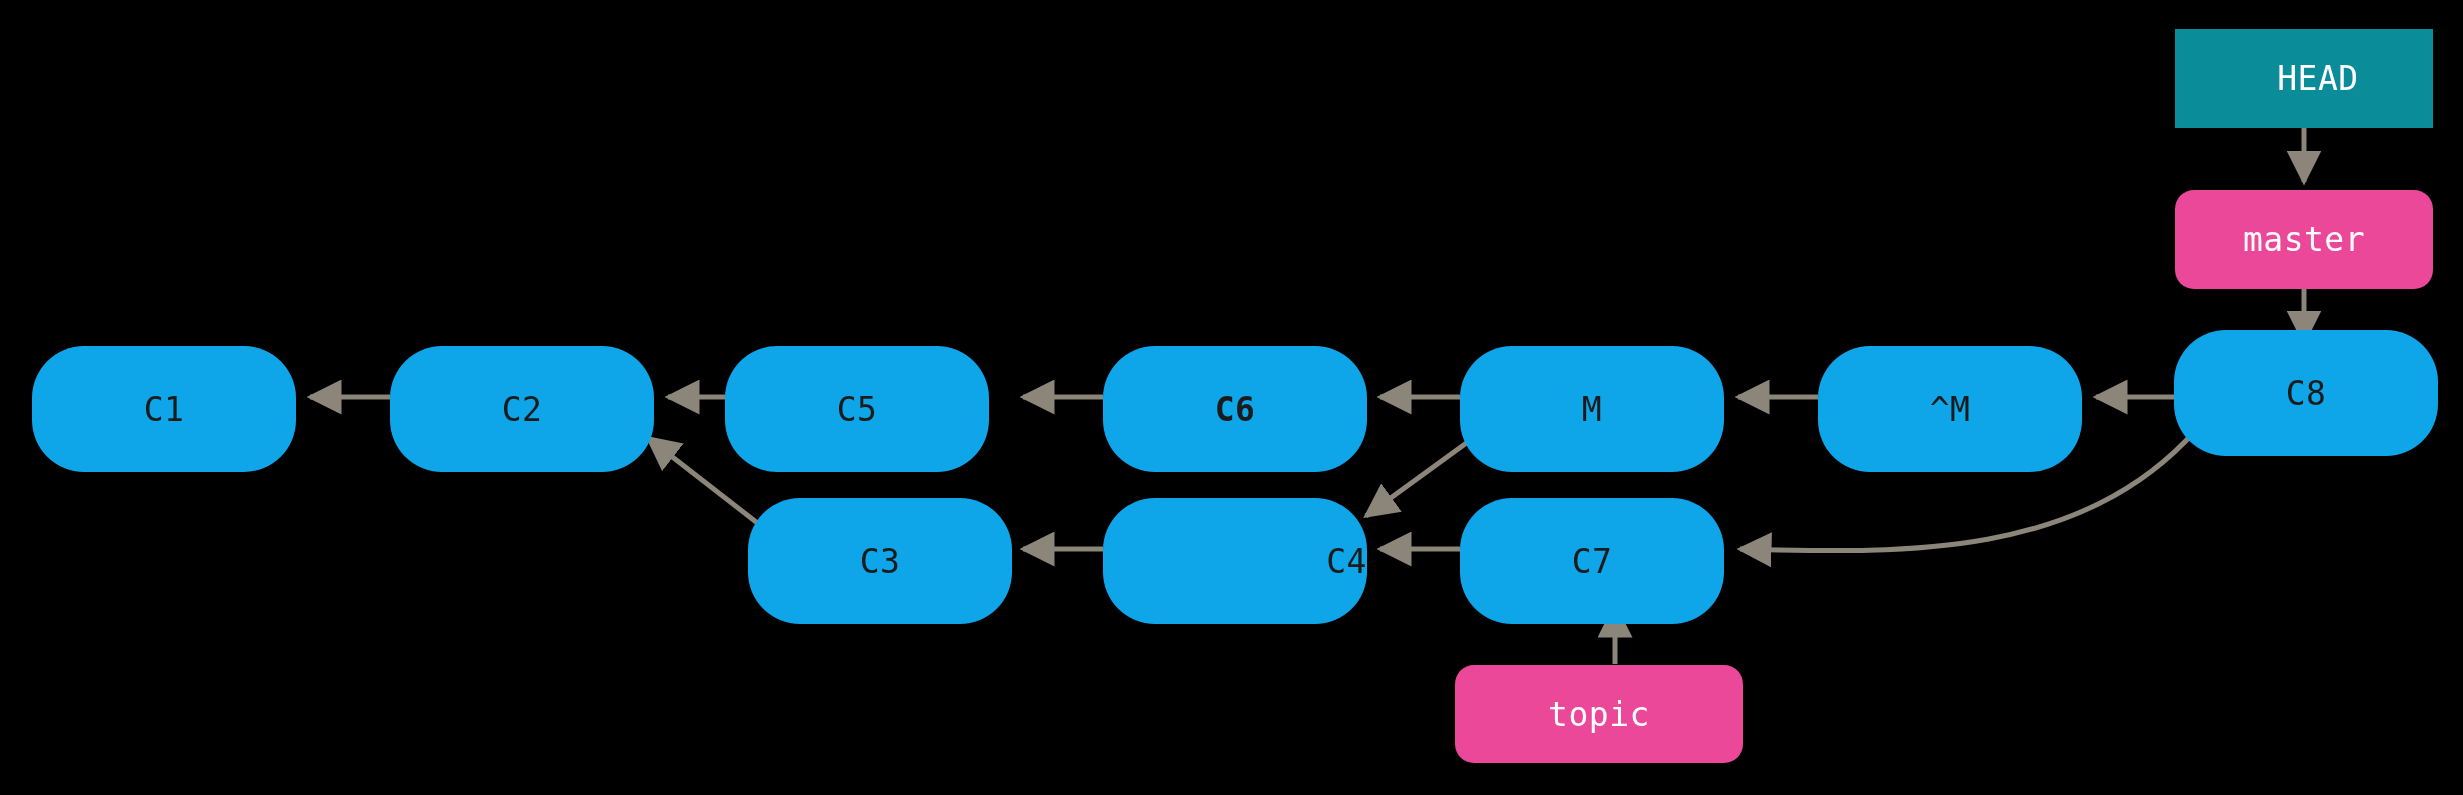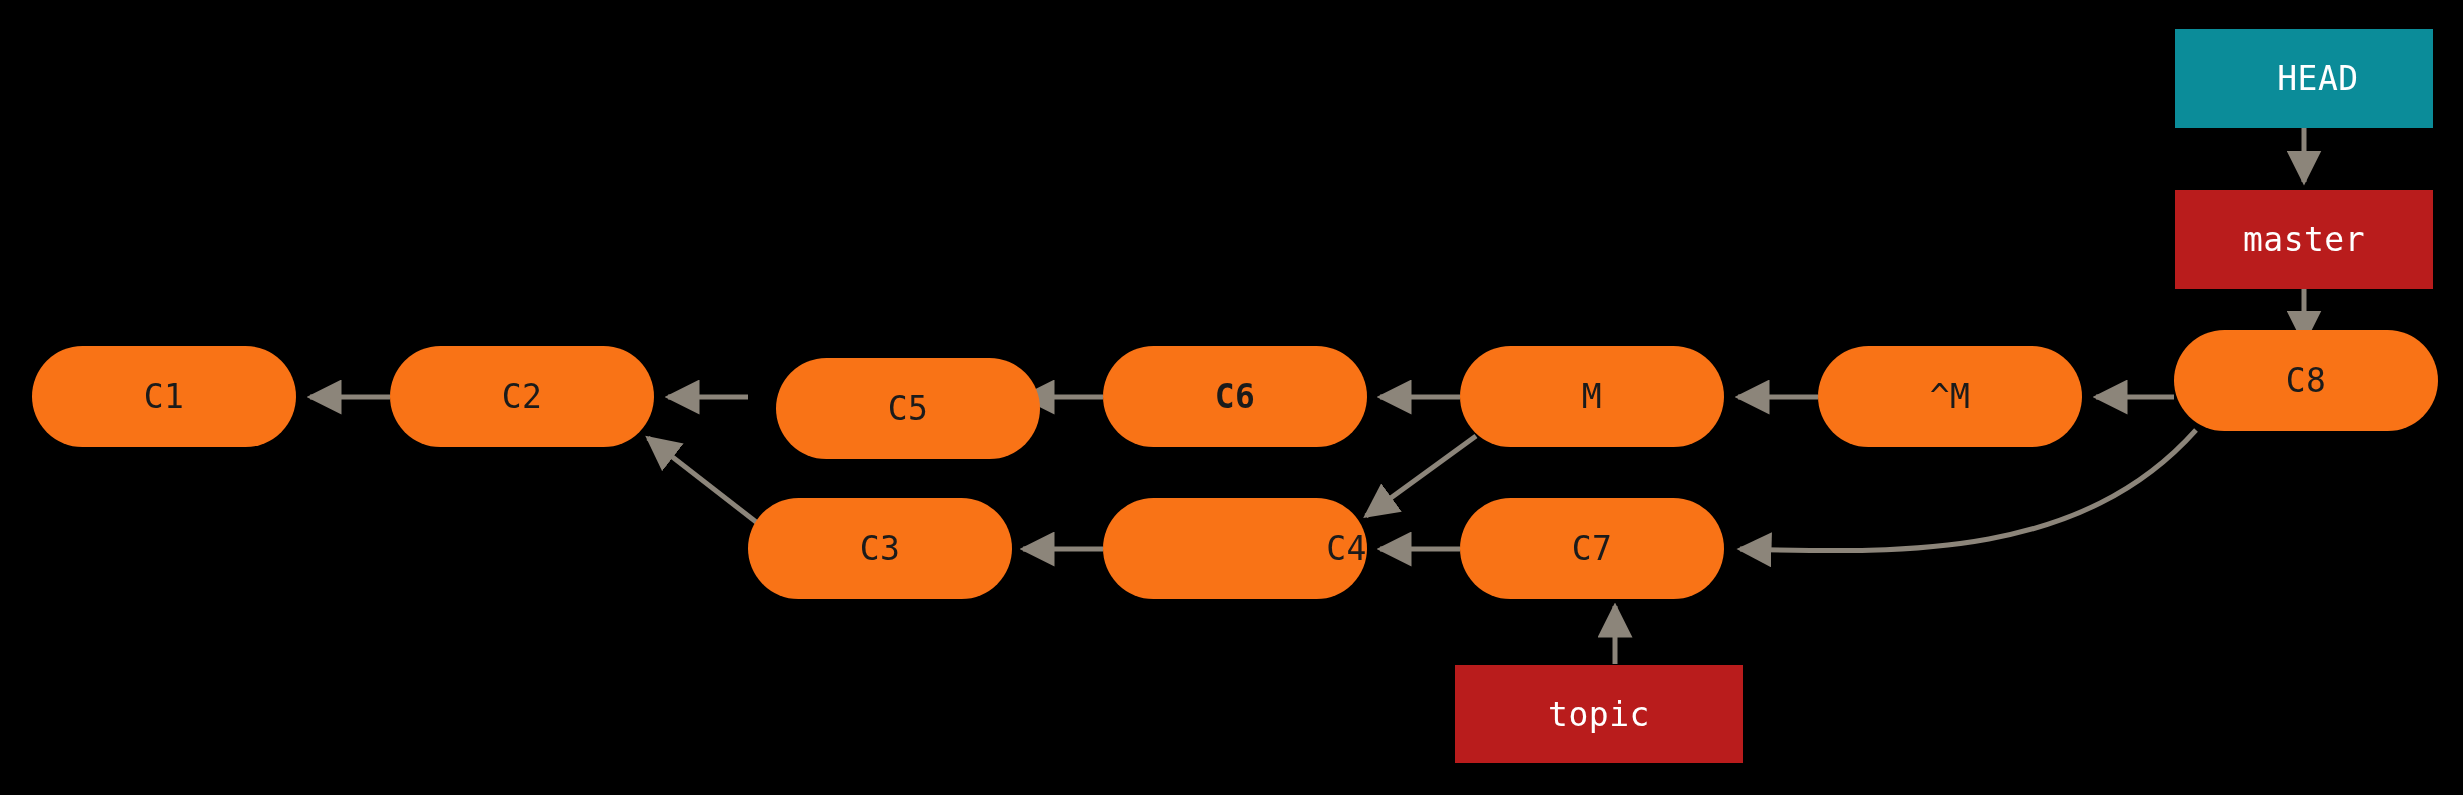--- a/index.html
+++ b/index.html
@@ -20,23 +20,23 @@
   #edge-layer {
     position: absolute;
     left: 0; top: 0;
     width: 2463px;
     height: 795px;
     pointer-events: none;
   }
   .commit-node {
     position: absolute;
     width: 264px;
-    height: 101px;
+    height: 126px;
     border-radius: 52px;
-    background: #f97316;
+    background: #0ea5e9;
     display: flex;
     align-items: center;
     justify-content: center;
     box-sizing: border-box;
   }
   .commit-label {
     font-family: "DejaVu Sans Mono", monospace;
     font-size: 33px;
     color: #1b1b1b;
     letter-spacing: 0.5px;
@@ -52,21 +52,21 @@
   }
   .ref-label {
     font-family: "DejaVu Sans Mono", monospace;
     font-size: 33px;
     color: #ffffff;
     letter-spacing: 0.5px;
     line-height: 1;
     user-select: none;
   }
   .ref-head { background: #0B8C99; padding-left: 28px; }
-  .ref-branch { background: #b91c1c; }
+  .ref-branch { background: #ec4899; border-radius: 19px; }
 </style>
 </head>
 <body>
 
 <div id="canvas">
 
   <svg id="edge-layer" viewBox="0 0 2463 795" width="2463" height="795" xmlns="http://www.w3.org/2000/svg">
     <defs>
       <marker id="arrow" viewBox="0 0 10 10" refX="9" refY="5" markerWidth="7" markerHeight="7" orient="auto-start-reverse">
         <path d="M 0 0 L 10 5 L 0 10 z" fill="#8C857A"></path>
@@ -101,21 +101,21 @@
 
     <line x1="1615" y1="664" x2="1615" y2="606" stroke="#8C857A" stroke-width="5" marker-end="url(#arrow)"></line>
   </svg>
 
   <div class="commit-node" style="left:32px; top:346px;">
     <span class="commit-label">C1</span>
   </div>
   <div class="commit-node" style="left:390px; top:346px;">
     <span class="commit-label">C2</span>
   </div>
-  <div class="commit-node" style="left:776px; top:346px;margin-top:12px;">
+  <div class="commit-node" style="left:725px; top:346px;">
     <span class="commit-label">C5</span>
   </div>
   <div class="commit-node" style="left:1103px; top:346px;font-weight:bold;">
     <span class="commit-label">C6</span>
   </div>
   <div class="commit-node" style="left:1460px; top:346px;">
     <span class="commit-label">M</span>
   </div>
   <div class="commit-node" style="left:1818px; top:346px;">
     <span class="commit-label">^M</span>

